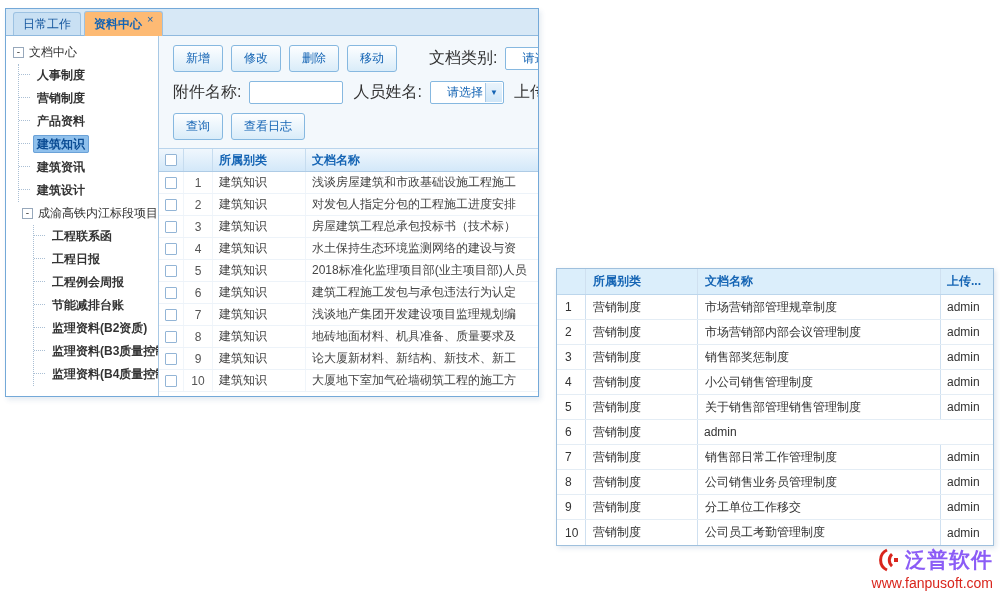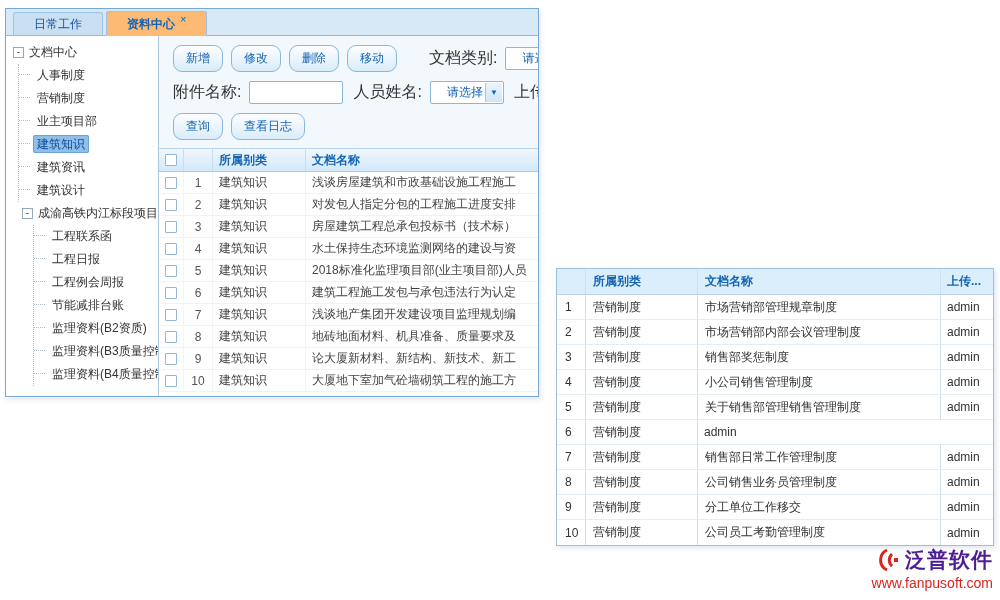--- a/index.html
+++ b/index.html
@@ -5,47 +5,47 @@
   * { margin:0; padding:0; box-sizing:border-box; }
   html,body { width:1000px; height:600px; background:#ffffff; overflow:hidden;
               font-family:"Liberation Sans","DejaVu Sans",sans-serif; }
   .stage { position:relative; width:1000px; height:600px; background:#fff; }
 
   
   .main-window { position:absolute; left:5px; top:8px; width:534px; height:389px;
                  border:1px solid #74a9d8; background:#fff; box-shadow:2px 3px 5px rgba(40,90,140,.12); }
   .tabbar { height:27px; background:#d7e8f6; border-bottom:1px solid #8fb9de;
             display:flex; align-items:flex-end; padding:3px 4px 0 7px; gap:3px; }
-  .tab { height:23px; display:flex; align-items:center; padding:0 20px; font-size:12px;
+  .tab { height:23px; display:flex; align-items:center; padding:0 9px; font-size:12px;
          color:#15569e; background:#c9e0f3; border:1px solid #9dc2e2; border-bottom:none;
          border-radius:3px 3px 0 0; cursor:default; white-space:nowrap; }
   .tab.active { background:#fdba74; color:#1464b4; font-weight:bold; height:25px; margin-bottom:-1px; position:relative; }
   .tab-close { font-size:11px; font-weight:normal; color:#1464b4; margin-left:5px; position:relative; top:-5px; }
 
   .window-body { display:flex; height:360px; background:#fff; }
 
   
   .tree { width:153px; flex:none; border-right:1px solid #a8c8e4; padding:5px 0 0 7px;
           overflow:hidden; font-size:12px; color:#333; }
   .t-root { display:flex; align-items:center; gap:5px; padding:3px 0; white-space:nowrap; }
   .t-root.second { margin-left:9px; }
   .mbox { width:11px; height:11px; border:1px solid #97a8bb; background:#fff; color:#444;
           font-size:10px; line-height:8px; text-align:center; flex:none; }
-  .branch { margin-left:5px; border-left:1px dotted #aabfd4; }
+  .branch { margin-left:5px; border-left:1px dotted #aabfd4;font-weight:bold; }
   .branch.second { margin-left:20px; }
   .t-item { position:relative; padding:3px 0 3px 14px; white-space:nowrap; }
   .t-item::before { content:""; position:absolute; left:0; top:10px; width:11px; border-top:1px dotted #aabfd4; }
   .t-item .lbl { padding:1px 3px; border:1px solid transparent; }
   .t-item.selected .lbl { background:#8fc0ec; border:1px solid #6ba2d8; border-radius:2px; color:#0b4c94; }
 
   
   .main-panel { flex:1; display:flex; flex-direction:column; overflow:hidden; background:#f3f8fc; }
   .tb-row { display:flex; align-items:center; gap:8px; padding-left:14px; margin-top:9px; white-space:nowrap; }
   .btn { border:1px solid #86b8e0; background:linear-gradient(#fdfeff,#d9ecf9); color:#1464b4;
-         font-size:12px; padding:4px 12px; border-radius:9px; cursor:default; }
+         font-size:12px; padding:4px 12px; border-radius:3px; cursor:default; }
   .lab { font-size:16px; color:#333; }
   .sel { display:inline-flex; align-items:center; position:relative; border:1px solid #86b8e0;
          background:#fff; height:23px; width:74px; font-size:12px; color:#1464b4;
          padding:0 20px 0 16px; border-radius:2px; }
   .sel .arrow { position:absolute; right:1px; top:1px; bottom:1px; width:17px;
                 background:linear-gradient(#eaf4fc,#cfe6f8); border-left:1px solid #a6c8e6;
                 display:flex; align-items:center; justify-content:center; color:#1464b4; font-size:8px; }
   .txt { height:23px; width:94px; border:1px solid #86b8e0; border-radius:2px; font-size:12px; padding:0 5px; color:#333; }
   .gap-l { margin-left:24px; }
   .gap-m { margin-left:2px; }
@@ -73,21 +73,21 @@
   .f-cat { width:112px; padding-left:7px; flex:none; border-left:1px solid #cfe0f0; }
   .f-name { flex:1; padding-left:7px; overflow:hidden; white-space:nowrap; border-left:1px solid #cfe0f0; }
   .f-up { width:53px; padding-left:6px; flex:none; border-left:1px solid #cfe0f0;
           overflow:hidden; white-space:nowrap; }
   .ft-row { display:flex; height:25px; border-bottom:1px solid #e4edf5; color:#333; }
   .ft-row:last-child { border-bottom:none; }
 
   
   .logo { position:absolute; right:7px; bottom:9px; text-align:right; }
   .logo-row { display:flex; align-items:center; justify-content:flex-end; gap:4px; }
-  .logo-name { font-size:21px; font-weight:bold; color:#4c1d95; letter-spacing:1px; }
+  .logo-name { font-size:21px; font-weight:bold; color:#8b5cf6; letter-spacing:1px; }
   .logo-site { font-size:14px; color:#d9251c; margin-top:1px; }
 </style>
 </head>
 <body>
 
 <div class="stage">
 
   <div class="main-window">
 
     <div class="tabbar">
@@ -101,21 +101,21 @@
     <div class="window-body">
 
       <div class="tree">
         <div class="t-root">
           <span class="mbox">-</span>
           <span>文档中心</span>
         </div>
         <div class="branch">
           <div class="t-item"><span class="lbl">人事制度</span></div>
           <div class="t-item"><span class="lbl">营销制度</span></div>
-          <div class="t-item"><span class="lbl">业主项目部</span></div>
+          <div class="t-item"><span class="lbl">产品资料</span></div>
           <div class="t-item selected"><span class="lbl">建筑知识</span></div>
           <div class="t-item"><span class="lbl">建筑资讯</span></div>
           <div class="t-item"><span class="lbl">建筑设计</span></div>
         </div>
 
         <div class="t-root second">
           <span class="mbox">-</span>
           <span>成渝高铁内江标段项目</span>
         </div>
         <div class="branch second">

